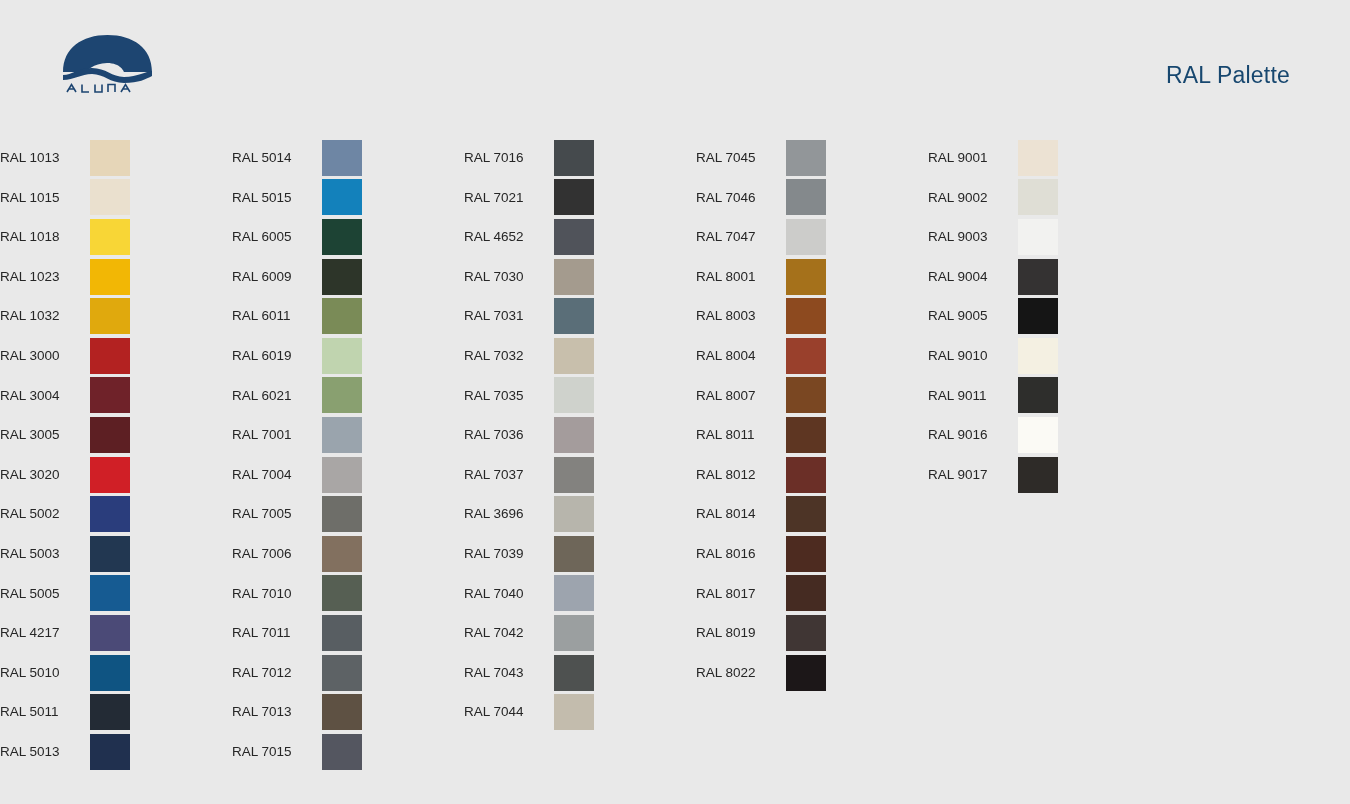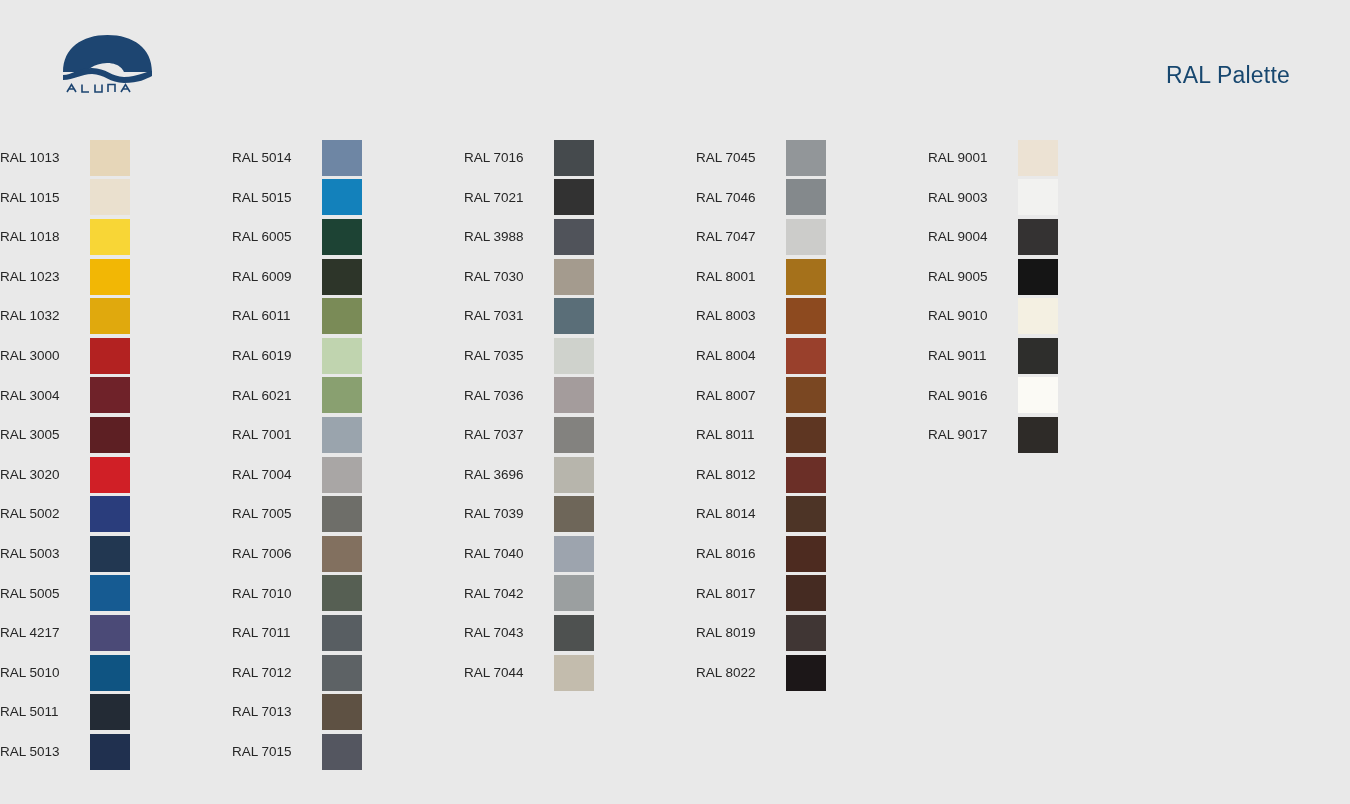--- a/index.html
+++ b/index.html
@@ -242,32 +242,36 @@
     <div class="palette-column">
       <div class="swatch-row">
         <div class="swatch-label">RAL 7016</div>
         <div class="swatch-chip" style="background: rgb(69, 74, 77);"></div>
       </div>
       <div class="swatch-row">
         <div class="swatch-label">RAL 7021</div>
         <div class="swatch-chip" style="background: rgb(50, 50, 50);"></div>
       </div>
       <div class="swatch-row">
-        <div class="swatch-label">RAL 3988</div>
+        <div class="swatch-label">RAL 4652</div>
         <div class="swatch-chip" style="background: rgb(80, 83, 90);"></div>
       </div>
       <div class="swatch-row">
         <div class="swatch-label">RAL 7030</div>
         <div class="swatch-chip" style="background: rgb(164, 155, 142);"></div>
       </div>
       <div class="swatch-row">
         <div class="swatch-label">RAL 7031</div>
         <div class="swatch-chip" style="background: rgb(90, 110, 120);"></div>
       </div>
       <div class="swatch-row">
+        <div class="swatch-label">RAL 7032</div>
+        <div class="swatch-chip" style="background: rgb(200, 191, 172);"></div>
+      </div>
+      <div class="swatch-row">
         <div class="swatch-label">RAL 7035</div>
         <div class="swatch-chip" style="background: rgb(207, 210, 204);"></div>
       </div>
       <div class="swatch-row">
         <div class="swatch-label">RAL 7036</div>
         <div class="swatch-chip" style="background: rgb(164, 156, 156);"></div>
       </div>
       <div class="swatch-row">
         <div class="swatch-label">RAL 7037</div>
         <div class="swatch-chip" style="background: rgb(131, 130, 127);"></div>
@@ -354,20 +358,24 @@
         <div class="swatch-label">RAL 8022</div>
         <div class="swatch-chip" style="background: rgb(28, 23, 24);"></div>
       </div>
     </div>
     <div class="palette-column">
       <div class="swatch-row">
         <div class="swatch-label">RAL 9001</div>
         <div class="swatch-chip" style="background: rgb(236, 226, 211);"></div>
       </div>
       <div class="swatch-row">
+        <div class="swatch-label">RAL 9002</div>
+        <div class="swatch-chip" style="background: rgb(223, 222, 213);"></div>
+      </div>
+      <div class="swatch-row">
         <div class="swatch-label">RAL 9003</div>
         <div class="swatch-chip" style="background: rgb(242, 242, 240);"></div>
       </div>
       <div class="swatch-row">
         <div class="swatch-label">RAL 9004</div>
         <div class="swatch-chip" style="background: rgb(52, 50, 50);"></div>
       </div>
       <div class="swatch-row">
         <div class="swatch-label">RAL 9005</div>
         <div class="swatch-chip" style="background: rgb(21, 21, 21);"></div>

